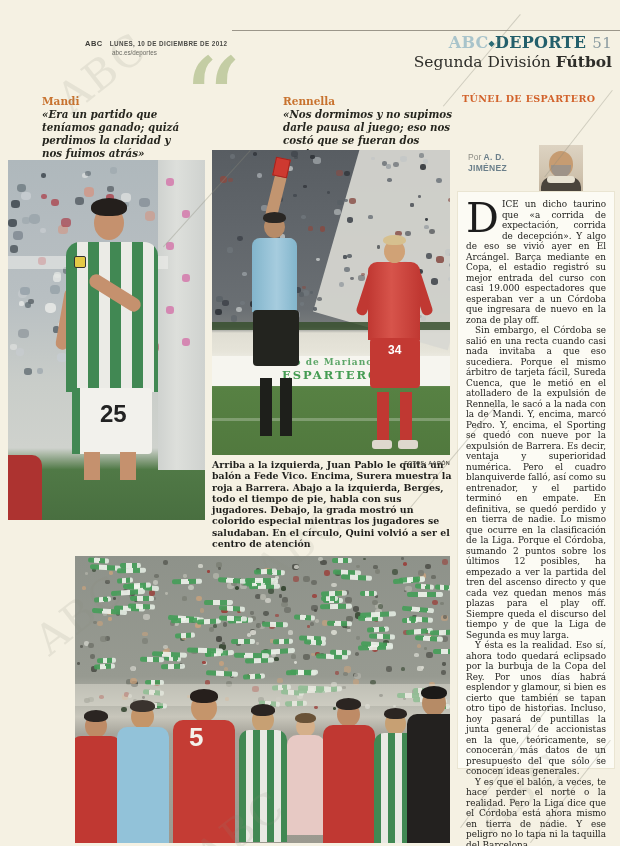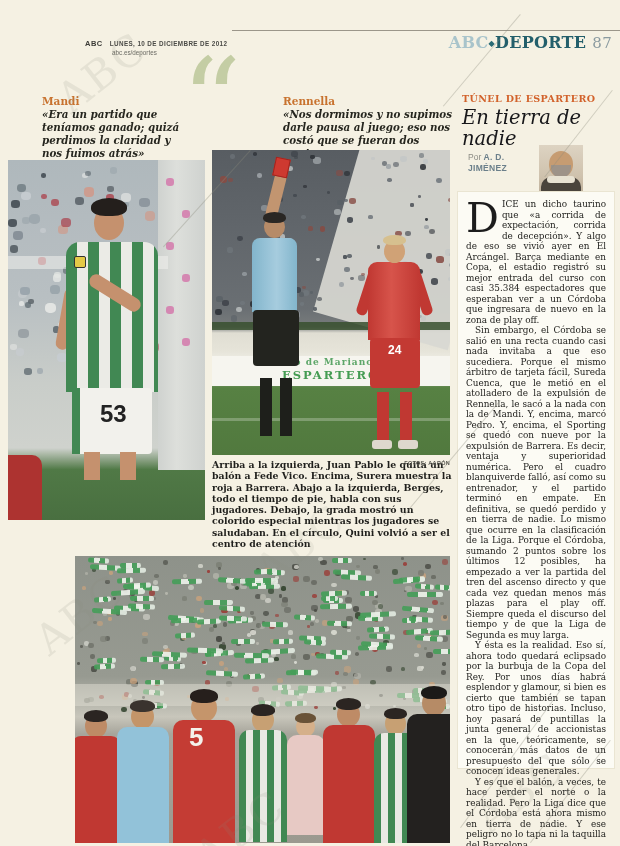--- a/index.html
+++ b/index.html
@@ -147,45 +147,45 @@
   <div class="top-rule"></div>
   <div class="mh-left">
     <div class="row1">
       <span class="mh-brand">ABC</span>
       <span class="mh-date">LUNES, 10 DE DICIEMBRE DE 2012</span>
     </div>
     <div class="mh-site">abc.es/deportes</div>
   </div>
   <div class="mh-right">
     <div class="mh-sect">
-      <span class="abc">ABC</span><span class="diamond">◆</span><span class="deporte">DEPORTE</span><span class="pageno">87</span>
+      <span class="abc">ABC</span><span class="diamond">◆</span><span class="deporte">DEPORTE</span><span class="pageno">51</span>
     </div>
+    <div class="mh-sub"><span>Segunda División </span><span class="bold">Fútbol</span></div>
   </div>
 
   <div class="quote-block q-abel">
     <div class="q-speaker">Mandi</div>
     <div class="q-text">«Era un partido que teníamos ganado; quizá perdimos la claridad y nos fuimos atrás»</div>
   </div>
   <div class="bigquote">“</div>
   <div class="quote-block q-fuentes">
     <div class="q-speaker">Rennella</div>
     <div class="q-text">«Nos dormimos y no supimos darle pausa al juego; eso nos costó que se fueran dos puntos»</div>
   </div>
 
   <div class="kicker">TÚNEL DE ESPARTERO</div>
-  <div class="headline">En tierra de nadie</div>
   <div class="byline"><span class="by-pre">Por </span><span class="by-name">A. D. JIMÉNEZ</span></div>
   <div class="portrait">
     <div class="p-head"></div>
     <div class="p-beard"></div>
     <div class="p-body"></div>
     <div class="p-scarf"></div>
   </div>
   <div class="article-panel">
-    <p><span class="dropcap">D</span><span>ICE un dicho taurino que «a corrida de expectación, corrida de decepción». Y algo de eso se vivió ayer en El Arcángel. Barça mediante en Copa, el estadio registró su mejor entrada del curso con casi 35.384 espectadores que esperaban ver a un Córdoba que ingresara de nuevo en la zona de play off.</span></p>
+    <p><span class="dropcap">D</span><span>ICE un dicho taurino que «a corrida de expectación, corrida de decepción». Y algo de eso se vivió ayer en El Arcángel. Barça mediante en Copa, el estadio registró su mejor entrada del curso con casi 19.000 espectadores que esperaban ver a un Córdoba que ingresara de nuevo en la zona de play off.</span></p>
     <p class="ind">Sin embargo, el Córdoba se salió en una recta cuando casi nada invitaba a que eso sucediera. Porque el mismo árbitro de tarjeta fácil, Sureda Cuenca, que le metió en el atolladero de la expulsión de Rennella, le sacó a la nada con la de Mandi. Y, encima, marcó Pedro. Y, encima, el Sporting se quedó con nueve por la expulsión de Barrera. Es decir, ventaja y superioridad numérica. Pero el cuadro blanquiverde falló, así como su entrenador, y el partido terminó en empate. En definitiva, se quedó perdido y en tierra de nadie. Lo mismo que ocurre en la clasificación de la Liga. Porque el Córdoba, sumando 2 puntos sobre los últimos 12 posibles, ha empezado a ver la partida del tren del ascenso directo y que cada vez quedan menos más plazas para el play off. Siempre queda el discurso del tiempo y de que la Liga de Segunda es muy larga.</p>
     <p class="ind">Y ésta es la realidad. Eso sí, ahora todo quedará eclipsado por la burbuja de la Copa del Rey. Por unos días habrá esplendor y glamour, si bien es cierto que también se tapan otro tipo de historias. Incluso, hoy pasará de puntillas la junta general de accionistas en la que, teóricamente, se conocerán más datos de un presupuesto del que sólo se conocen ideas generales.</p>
     <p class="ind">Y es que el balón, a veces, te hace perder el norte o la realidad. Pero la Liga dice que el Córdoba está ahora mismo en tierra de nadie. Y ese peligro no lo tapa ni la taquilla del Barcelona.</p>
   </div>
 
   <div class="photo photo-left">
     <div class="abs pl-bg"></div>
     <div class="abs pl-pillar"></div>
     <div id="crowd-left" class="abs" style="left:0;top:0;width:197px;height:225px;">
         <span class="dot" style="left: 44.8897px; top: 113.881px; width: 8.58234px; height: 7.7241px; background: rgb(228, 230, 228); opacity: 0.818874;"></span>
@@ -267,21 +267,21 @@
       </div>
     <div class="abs pl-rail"></div>
     <div class="abs gp-armL"></div>
     <div class="abs gp-shirt"></div>
     <div class="abs gp-badge"></div>
     <div class="abs gp-armR"></div>
     <div class="abs gp-head head"></div>
     <div class="abs gp-hair hair"></div>
     <div class="abs gp-shorts"></div>
     <div class="abs gp-shorts-stripe"></div>
-    <div class="abs gp-num">53</div>
+    <div class="abs gp-num">25</div>
     <div class="abs gp-leg1"></div>
     <div class="abs gp-leg2"></div>
     <div class="abs pl-redcorner"></div>
 
   </div>
 
   <div class="photo photo-mid">
     <div class="abs pm-bg"></div>
     <div class="abs pm-wedge"></div>
     <div id="crowd-mid" class="abs" style="left:0;top:0;width:238px;height:172px;">
@@ -409,21 +409,21 @@
     <div class="abs ref-shirt"></div>
     <div class="abs ref-shorts"></div>
     <div class="abs ref-sock1"></div>
     <div class="abs ref-sock2"></div>
     <div class="abs rp-armL"></div>
     <div class="abs rp-armR"></div>
     <div class="abs rp-shirt"></div>
     <div class="abs rp-head head"></div>
     <div class="abs rp-hair hair"></div>
     <div class="abs rp-shorts"></div>
-    <div class="abs rp-num">24</div>
+    <div class="abs rp-num">34</div>
     <div class="abs rp-sock1"></div>
     <div class="abs rp-sock2"></div>
     <div class="abs rp-boot1"></div>
     <div class="abs rp-boot2"></div>
   </div>
 
   <div class="caption">
     <span class="credit">FOTOS: AARÓN</span>
     <span>Arriba a la izquierda, Juan Pablo le quita un balón a Fede Vico. Encima, Surera muestra la roja a Barrera. Abajo a la izquierda, Berges, todo el tiempo de pie, habla con sus jugadores. Debajo, la grada mostró un colorido especial mientras los jugadores se saludaban. En el círculo, Quini volvió a ser el centro de atención</span>
   </div>

